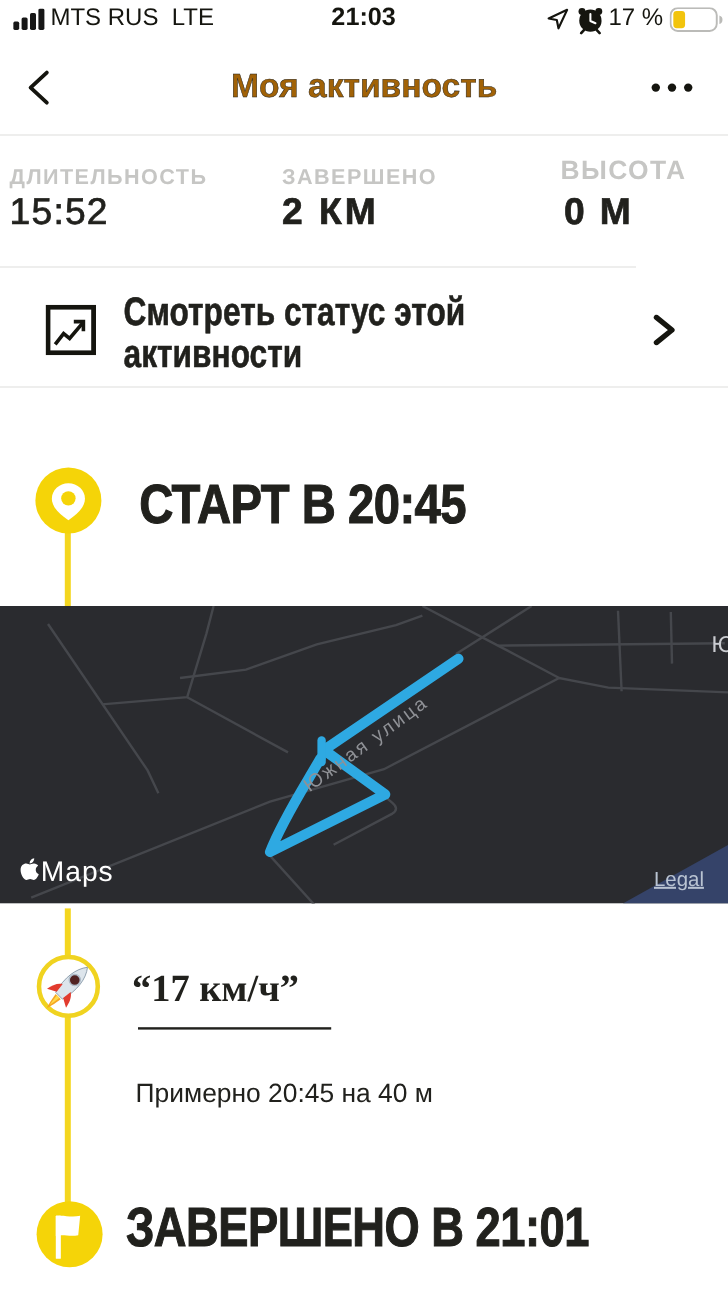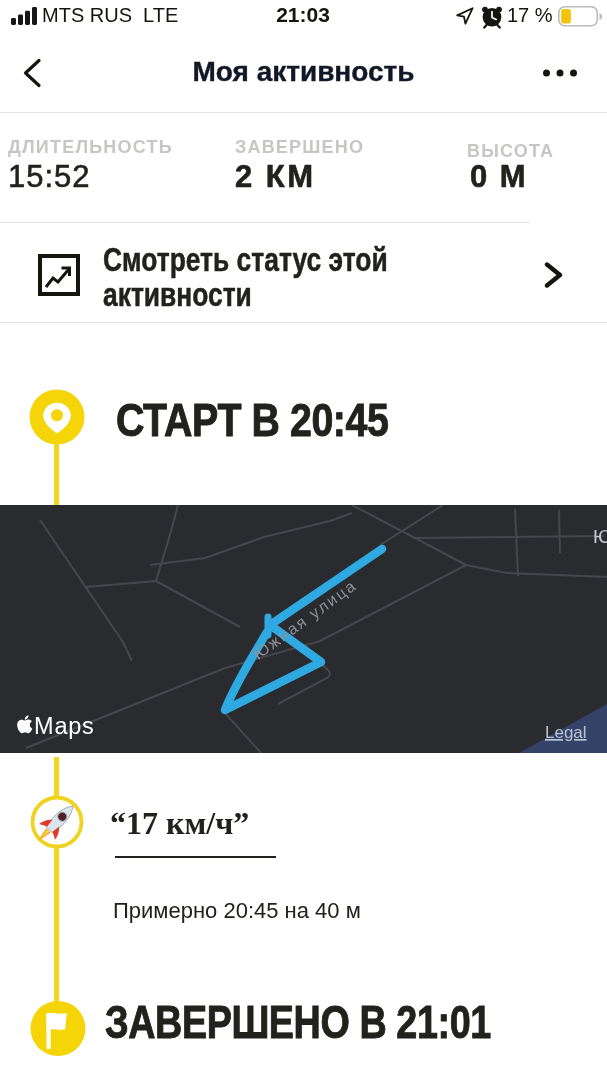--- a/index.html
+++ b/index.html
@@ -44,39 +44,39 @@
     <path d="M41.5 6.9 a3.8 3.8 0 0 1 0 7.2 Z" fill="#bbbbb8"></path>
   </svg>
 </div>
 
 <div class="abs" style="left:0;top:32px;width:607px;height:81px;">
 
   <svg class="abs" style="left:21px;top:26px;" width="22" height="30" viewBox="0 0 22 30">
     <path d="M18 2.5 L4.5 15 L18 27.5" fill="none" stroke="#15150f" stroke-width="3.2" stroke-linecap="round" stroke-linejoin="round"></path>
   </svg>
 
-  <div class="abs" style="left:0;width:607px;top:24px;text-align:center;font-size:28px;font-weight:bold;color:#0f172a;-webkit-text-stroke:0.4px #21211d;">Моя активность</div>
+  <div class="abs" style="left:0;width:607px;top:24px;text-align:center;font-size:28px;font-weight:bold;color:#a16207;-webkit-text-stroke:0.4px #21211d;">Моя активность</div>
 
   <svg class="abs" style="left:542px;top:37px;" width="36" height="8" viewBox="0 0 36 8">
     <circle cx="4.5" cy="4" r="3.5" fill="#15150f"></circle>
     <circle cx="18" cy="4" r="3.5" fill="#15150f"></circle>
     <circle cx="31.5" cy="4" r="3.5" fill="#15150f"></circle>
   </svg>
   <div class="hdr-border" style="bottom:0;"></div>
 </div>
 
 <div class="abs" style="left:0;top:113px;width:530px;height:110px;">
 
   <div class="abs" style="left:8px;top:24px;font-size:18px;font-weight:bold;letter-spacing:1.2px;color:#c6c6c4;">ДЛИТЕЛЬНОСТЬ</div>
   <div class="abs" style="left:8px;top:46px;font-size:31px;font-weight:normal;letter-spacing:1px;color:#21211d;-webkit-text-stroke:0.6px #21211d;">15:52</div>
 
   <div class="abs" style="left:235px;top:24px;font-size:18px;font-weight:bold;letter-spacing:1.2px;color:#c6c6c4;">ЗАВЕРШЕНО</div>
   <div class="abs" style="left:235px;top:46px;font-size:31px;font-weight:bold;letter-spacing:2.5px;color:#21211d;-webkit-text-stroke:0.6px #21211d;">2 КМ</div>
 
-  <div class="abs" style="left:467px;top:28px;font-size:18px;font-weight:bold;letter-spacing:1.2px;color:#c6c6c4;">ВЫСОТА</div>
+  <div class="abs" style="left:467px;top:16px;font-size:22px;font-weight:bold;letter-spacing:1.2px;color:#c6c6c4;">ВЫСОТА</div>
   <div class="abs" style="left:470px;top:46px;font-size:31px;font-weight:bold;letter-spacing:2px;color:#21211d;-webkit-text-stroke:0.6px #21211d;">0 М</div>
   <div class="hdr-border" style="bottom:0;"></div>
 </div>
 
 <div class="abs" style="left:0;top:223px;width:607px;height:100px;">
 
   <svg class="abs" style="left:38px;top:31px;" width="42" height="42" viewBox="0 0 42 42">
     <rect x="2" y="2" width="38" height="38" fill="none" stroke="#15150f" stroke-width="4"></rect>
     <path d="M8 33 L15 24 L20 28 L31 15" fill="none" stroke="#15150f" stroke-width="3"></path>
     <path d="M23.5 14 L31.5 14 L31.5 22" fill="none" stroke="#15150f" stroke-width="3"></path>

